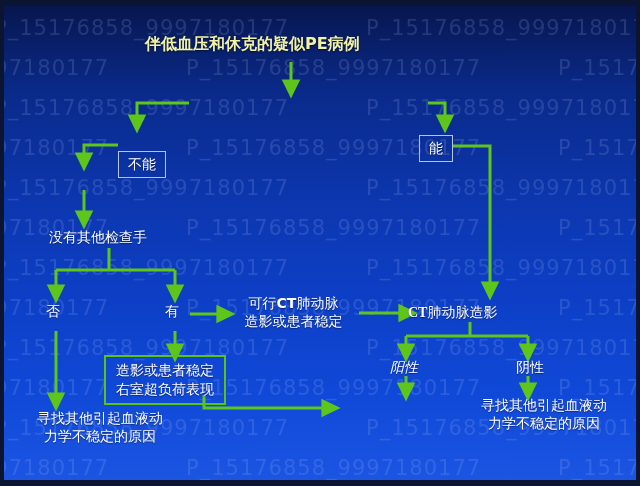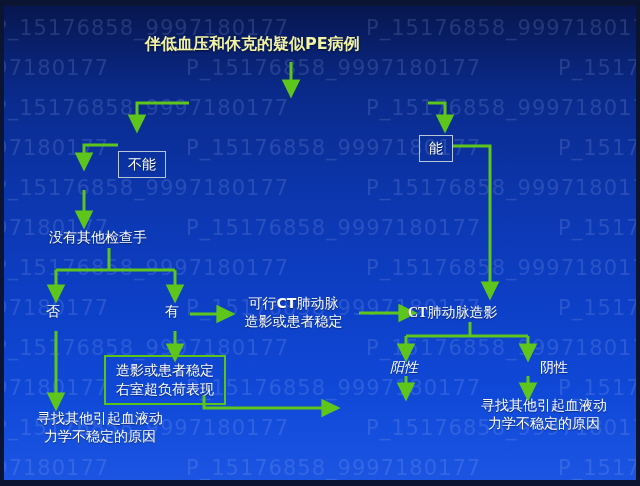--- a/index.html
+++ b/index.html
@@ -181,21 +181,21 @@
         <b>CT</b><span>肺动脉造影</span>
       </div>
 
       <div class="boxed green" style="left:100px;top:349px;">
         <span>造影或患者稳定</span><br>
         <span>右室超负荷表现</span>
       </div>
 
       <div class="node" style="left:386px;top:352px;font-style:italic;">阳性</div>
 
-      <div class="node" style="left:536px;top:352px;">阴性</div>
+      <div class="node" style="left:512px;top:352px;">阴性</div>
 
 
       <div class="node" style="left:455px;top:390px;white-space:normal;width:170px;">
         <span>寻找其他引起血液动</span><br>
         <span>力学不稳定的原因</span>
       </div>
 
       <div class="node" style="left:10px;top:403px;white-space:normal;width:172px;">
         <span>寻找其他引起血液动</span><br>
         <span>力学不稳定的原因</span>

